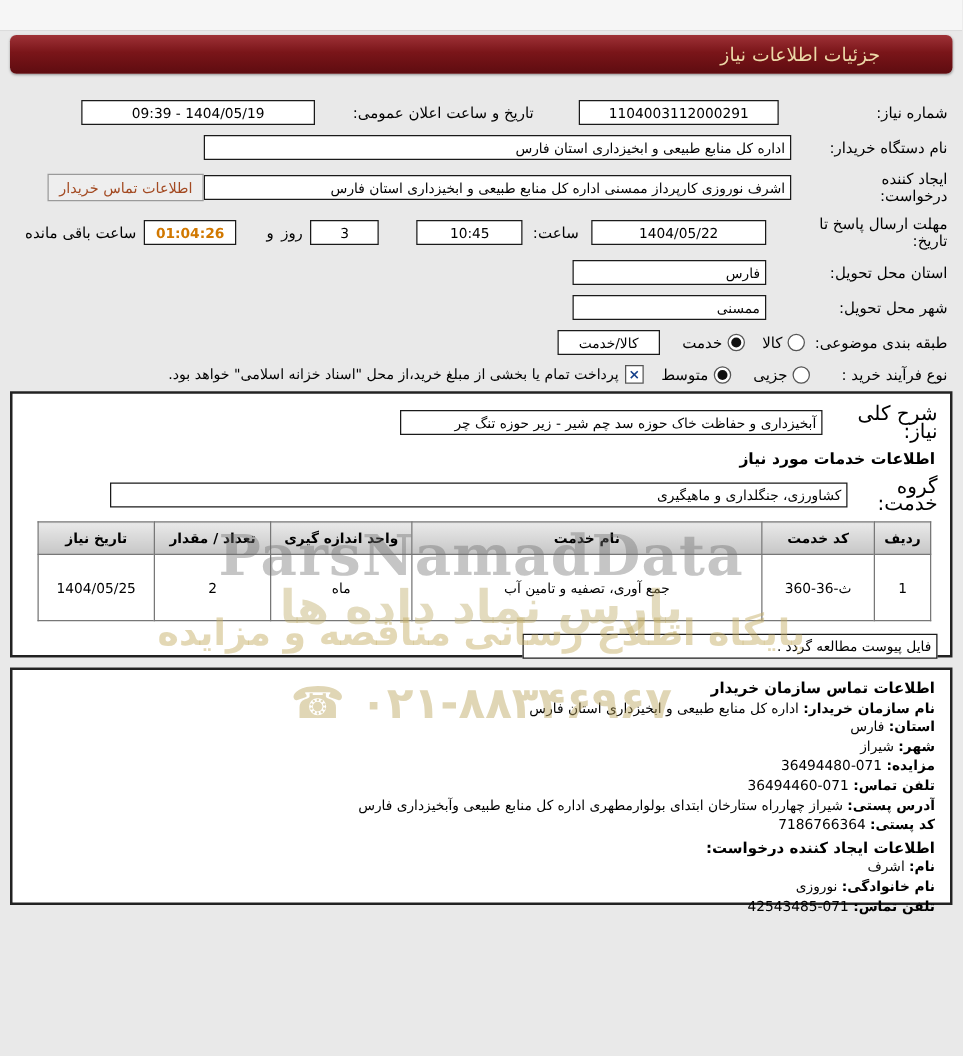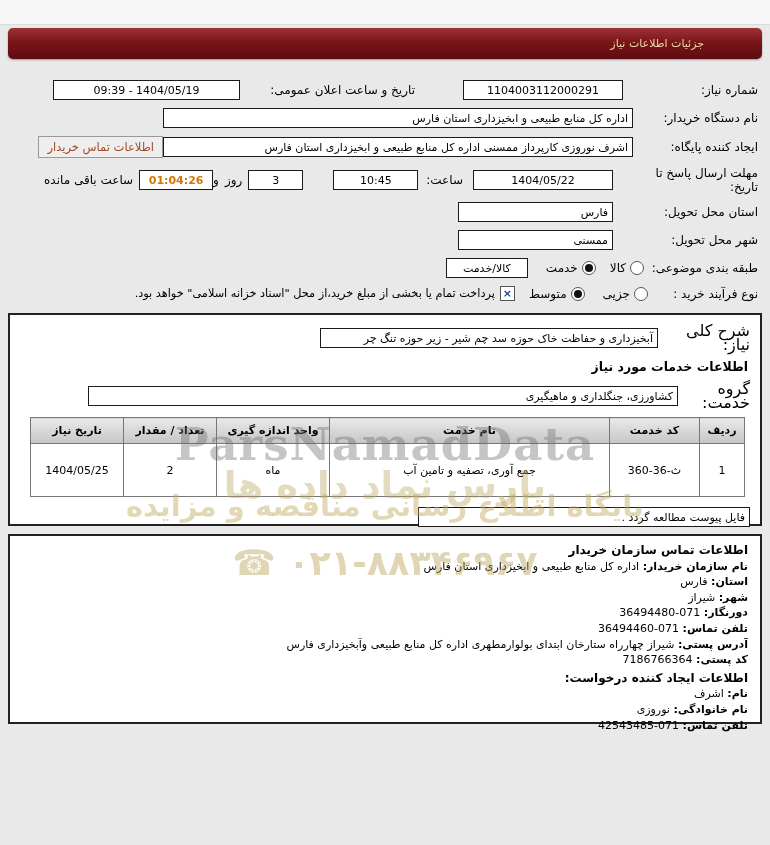--- a/index.html
+++ b/index.html
@@ -2,21 +2,21 @@
 <html dir="rtl" lang="fa"><head>
 <meta charset="utf-8">
 <style>
   html,body{margin:0;padding:0;}
   body{width:770px;height:845px;position:relative;background:#e9e9e9;
        font-family:"DejaVu Sans",sans-serif;direction:rtl;overflow:hidden;color:#000;}
   .top-strip{position:absolute;top:0;left:0;right:0;height:24px;background:#f6f6f6;border-bottom:1px solid #dcdcdc;}
   .titlebar{position:absolute;top:28px;right:8px;left:8px;height:31px;border-radius:5px;
        background:linear-gradient(180deg,#9e3237 0%,#7a1519 45%,#5e0c10 100%);
        box-shadow:0 1px 2px rgba(0,0,0,.35);display:flex;align-items:center;padding:0 58px 0 20px;}
-  .title-text{color:#ecd9a8;font-size:11px;}
+  .title-text{color:#ecd9a8;font-size:15px;}
   .form-area{position:absolute;top:80px;right:12px;left:12px;font-size:12px;}
   .frow{display:flex;align-items:center;margin-bottom:8px;}
   .lbl{text-align:right;line-height:14px;flex:none;}
   .input{flex:none;background:#fff;border:1px solid #1a1a1a;height:18px;font-size:11px;
        display:flex;align-items:center;padding:0 4px;overflow:hidden;white-space:nowrap;}
   .center{justify-content:center;}
   .num{direction:ltr;}
   .timer{color:#d17800;font-weight:bold;}
   .contact-btn{flex:none;background:#eeeeee;border:1px solid #9a9a9a;color:#a34a22;font-size:11.5px;
        height:20px;display:flex;align-items:center;padding:0 8px;cursor:pointer;}
@@ -51,44 +51,44 @@
 
 <div class="titlebar">
   <span class="title-text">جزئیات اطلاعات نیاز</span>
 </div>
 
 <div class="form-area">
 
   <div class="frow">
     <span class="lbl" style="width:135px">شماره نیاز:</span>
     <div class="input num center" style="width:150px">1104003112000291</div>
-    <span class="lbl" style="width:157px;margin-right:48px">تاریخ و ساعت اعلان عمومی:</span>
+    <span class="lbl" style="width:157px;margin-right:36px">تاریخ و ساعت اعلان عمومی:</span>
     <div class="input num center" style="width:177px;margin-right:18px">09:39 - 1404/05/19</div>
   </div>
 
   <div class="frow">
     <span class="lbl" style="width:125px">نام دستگاه خریدار:</span>
     <div class="input" style="width:460px">اداره کل منابع طبیعی و ابخیزداری استان فارس</div>
   </div>
 
   <div class="frow">
-    <span class="lbl" style="width:95px">ایجاد کننده پایگاه:</span>
+    <span class="lbl" style="width:95px">ایجاد کننده درخواست:</span>
     <div class="input" style="width:460px;margin-right:30px">اشرف نوروزی کارپرداز ممسنی اداره کل منابع طبیعی و ابخیزداری استان فارس</div>
     <div class="contact-btn">اطلاعات تماس خریدار</div>
   </div>
 
   <div class="frow">
     <span class="lbl" style="width:105px">مهلت ارسال پاسخ تا تاریخ:</span>
     <div class="input num center" style="width:130px;margin-right:40px">1404/05/22</div>
     <span class="lbl" style="margin-right:10px">ساعت:</span>
     <div class="input num center" style="width:75px;margin-right:8px">10:45</div>
     <div class="input num center" style="width:45px;margin-right:30px">3</div>
     <span class="lbl" style="margin-right:6px">روز</span>
     <span class="lbl" style="margin-right:6px">و</span>
-    <div class="input num center timer" style="width:64px;margin-right:0">01:04:26</div>
+    <div class="input num center timer" style="width:64px;margin-right:24px">01:04:26</div>
     <span class="lbl" style="margin-right:6px">ساعت باقی مانده</span>
   </div>
 
   <div class="frow">
     <span class="lbl" style="width:145px">استان محل تحویل:</span>
     <div class="input" style="width:145px">فارس</div>
   </div>
 
   <div class="frow">
     <span class="lbl" style="width:145px">شهر محل تحویل:</span>
@@ -186,21 +186,21 @@
   </div>
   <div class="cline">
     <b>استان:</b>
     <span>فارس</span>
   </div>
   <div class="cline">
     <b>شهر:</b>
     <span>شیراز</span>
   </div>
   <div class="cline">
-    <b>دورنگار:</b>
+    <b>مزایده:</b>
     <span>071-36494480</span>
   </div>
   <div class="cline">
     <b>تلفن تماس:</b>
     <span>071-36494460</span>
   </div>
   <div class="cline">
     <b>آدرس پستی:</b>
     <span>شیراز چهارراه ستارخان ابتدای بولوارمطهری اداره کل منابع طبیعی وآبخیزداری فارس</span>
   </div>

